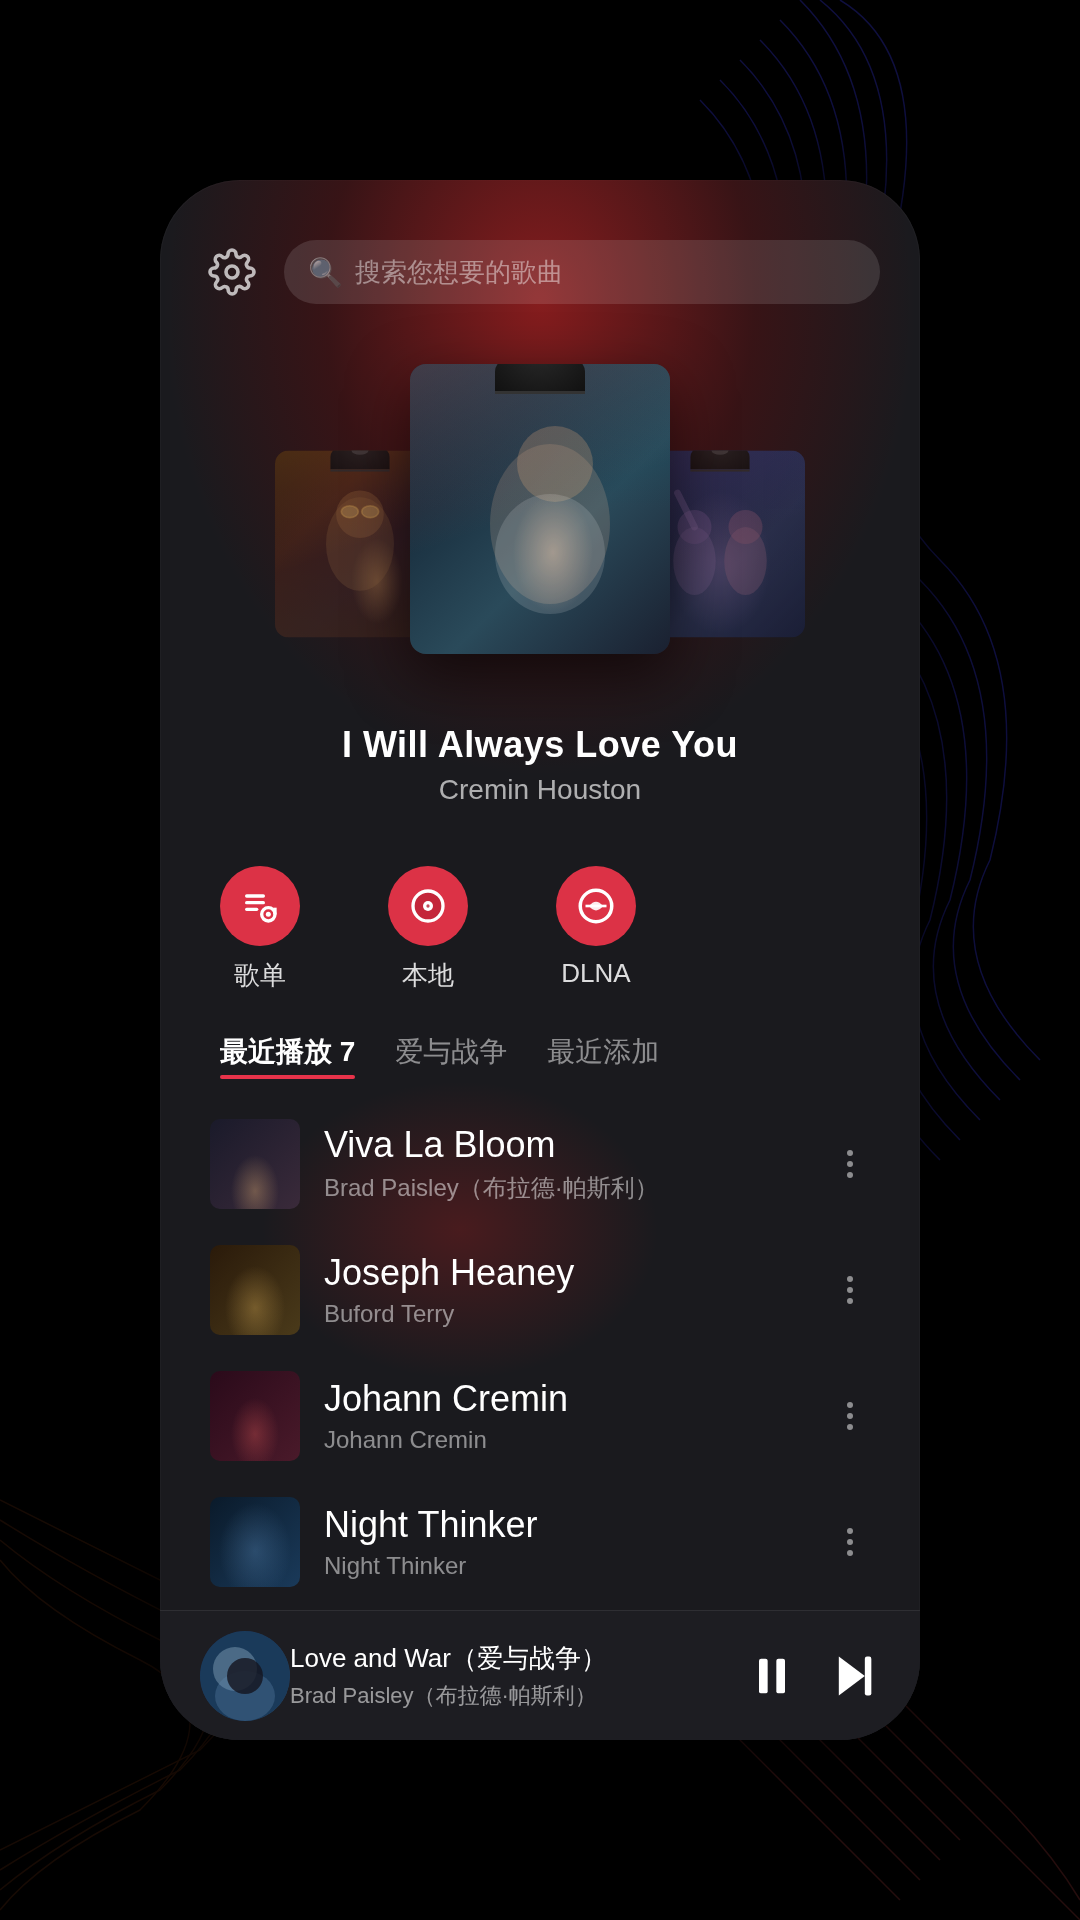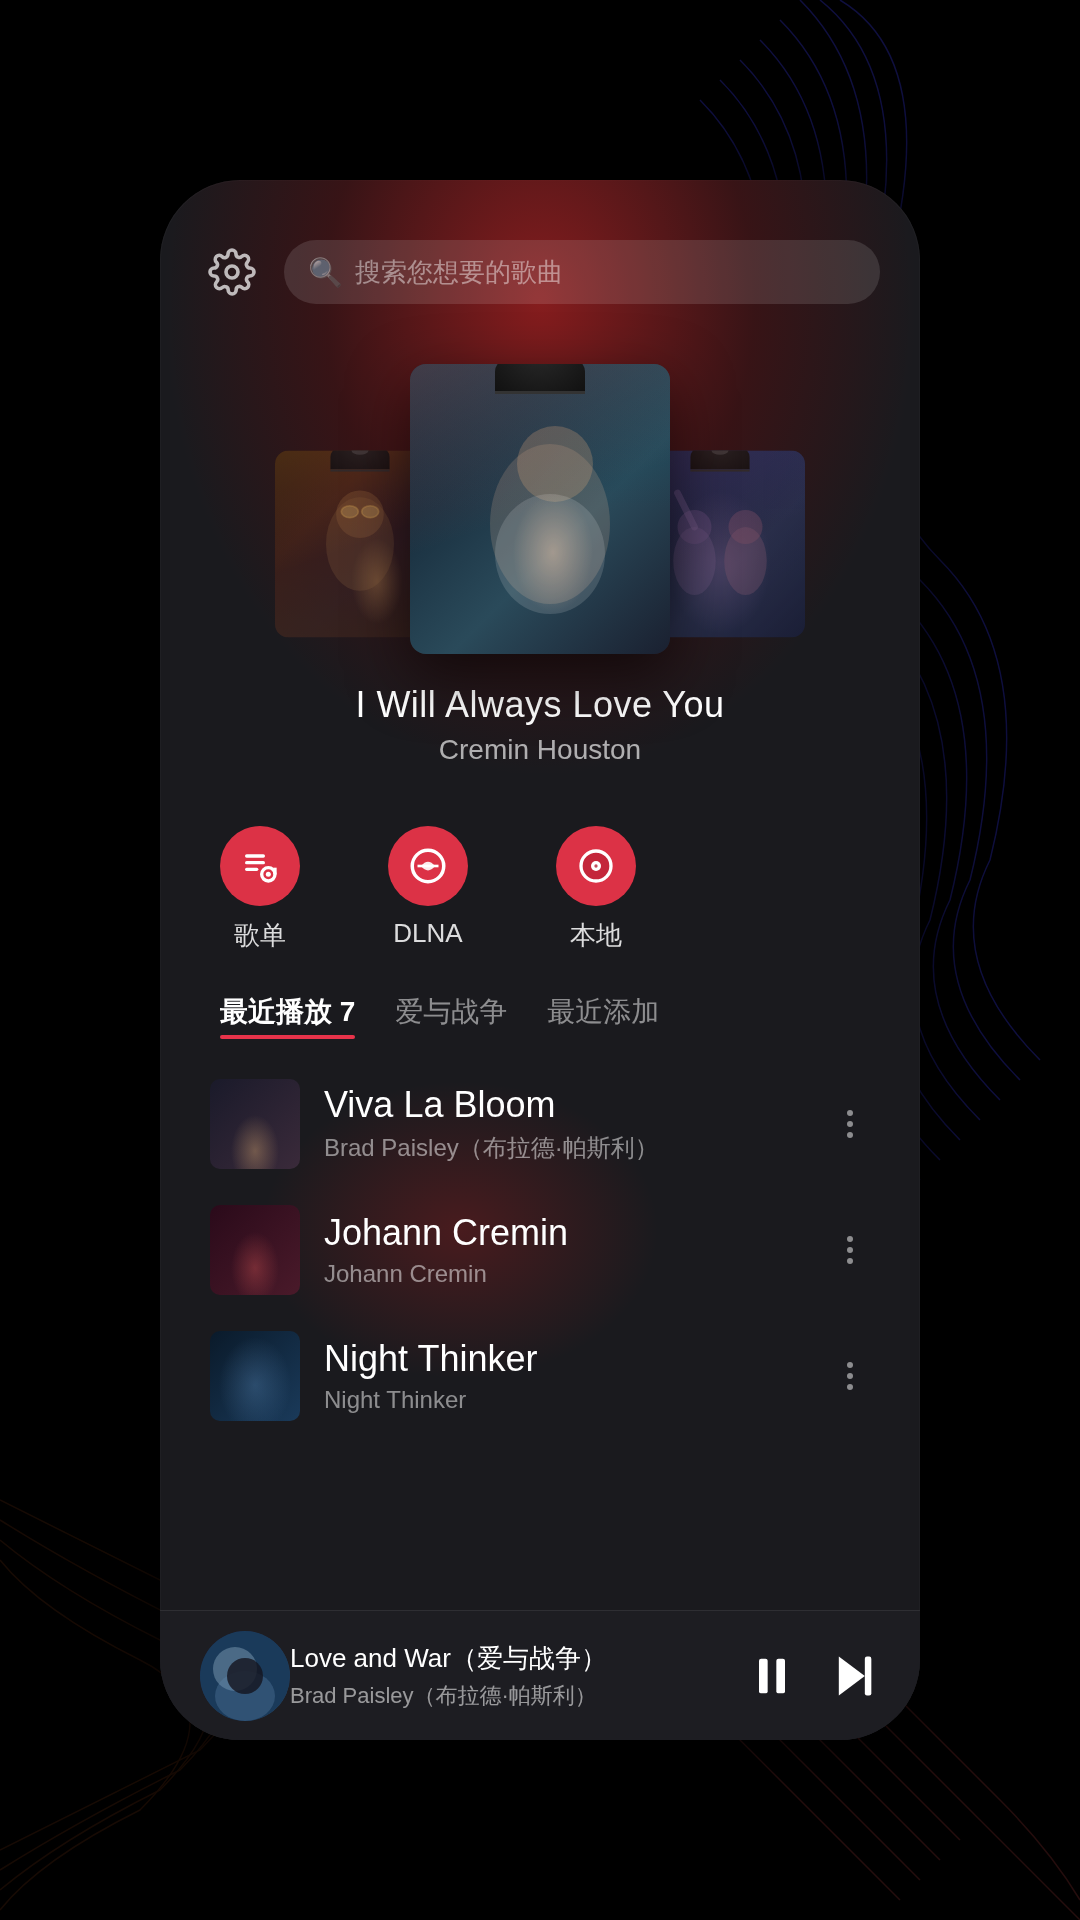--- a/index.html
+++ b/index.html
@@ -226,22 +226,23 @@
 
     
     .song-info {
       text-align: center;
       padding: 30px 40px 10px;
     }
 
     .song-title {
       color: #fff;
       font-size: 36px;
-      font-weight: 400;
+      font-weight: 700;
       letter-spacing: 0.5px;
+      margin-top: 40px;
     }
 
     .song-artist {
       color: rgba(255,255,255,0.65);
       font-size: 28px;
       margin-top: 8px;
     }
 
     
     .nav-icons {
@@ -592,39 +593,39 @@
             <circle cx="17" cy="17" r="4" stroke="white" stroke-width="2" fill="none"></circle>
             <circle cx="17" cy="17" r="1.5" fill="white"></circle>
             <line x1="21" y1="13" x2="21" y2="17" stroke="white" stroke-width="2"></line>
           </svg>
         </div>
         <span class="nav-icon-label">歌单</span>
       </div>
 
       <div class="nav-item">
         <div class="nav-icon-circle">
+          <svg width="40" height="40" viewBox="0 0 24 24" fill="white">
+            <circle cx="12" cy="12" r="9" stroke="white" stroke-width="2" fill="rgba(180,30,50,0.6)"></circle>
+            <circle cx="12" cy="12" r="3" fill="white"></circle>
+            <circle cx="12" cy="12" r="1" fill="rgba(180,30,50,0.8)"></circle>
+          </svg>
+        </div>
+        <span class="nav-icon-label">本地</span>
+      </div>
+
+      <div class="nav-item">
+        <div class="nav-icon-circle">
           <svg width="42" height="42" viewBox="0 0 24 24" fill="none">
             <circle cx="12" cy="12" r="9" stroke="white" stroke-width="2"></circle>
             <path d="M8 12 Q12 7 16 12 Q12 17 8 12Z" fill="white" opacity="0.9"></path>
             <line x1="6" y1="12" x2="18" y2="12" stroke="white" stroke-width="1.5"></line>
           </svg>
         </div>
         <span class="nav-icon-label">DLNA</span>
       </div>
-
-      <div class="nav-item">
-        <div class="nav-icon-circle">
-          <svg width="40" height="40" viewBox="0 0 24 24" fill="white">
-            <circle cx="12" cy="12" r="9" stroke="white" stroke-width="2" fill="rgba(180,30,50,0.6)"></circle>
-            <circle cx="12" cy="12" r="3" fill="white"></circle>
-            <circle cx="12" cy="12" r="1" fill="rgba(180,30,50,0.8)"></circle>
-          </svg>
-        </div>
-        <span class="nav-icon-label">本地</span>
-      </div>
     </div>
 
     <div class="tabs-row">
       <div class="tab-item active"><span>最近播放 7</span></div>
       <div class="tab-item">
         <span>爱与战争</span>
       </div>
       <div class="tab-item">
         <span>最近添加</span>
       </div>
@@ -640,20 +641,34 @@
           <div class="song-name">Viva La Bloom</div>
           <div class="song-sub">Brad Paisley（布拉德·帕斯利）</div>
         </div>
         <div class="more-btn">
           <div class="dot"></div>
           <div class="dot"></div>
           <div class="dot"></div>
         </div>
       </div>
 
+      <div class="song-row">
+        <div class="song-thumb thumb-2">
+          <div class="thumb-person-2"></div>
+        </div>
+        <div class="song-info-row">
+          <div class="song-name">Joseph Heaney</div>
+          <div class="song-sub">Buford Terry</div>
+        </div>
+        <div class="more-btn">
+          <div class="dot"></div>
+          <div class="dot"></div>
+          <div class="dot"></div>
+        </div>
+      </div>
 
       <div class="song-row">
         <div class="song-thumb thumb-3">
           <div class="thumb-person-3"></div>
         </div>
         <div class="song-info-row">
           <div class="song-name">Johann Cremin</div>
           <div class="song-sub">Johann Cremin</div>
         </div>
         <div class="more-btn">

